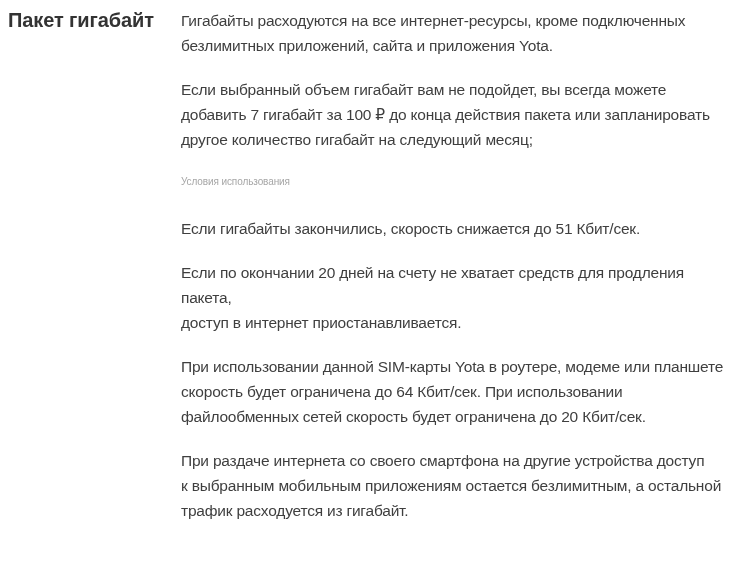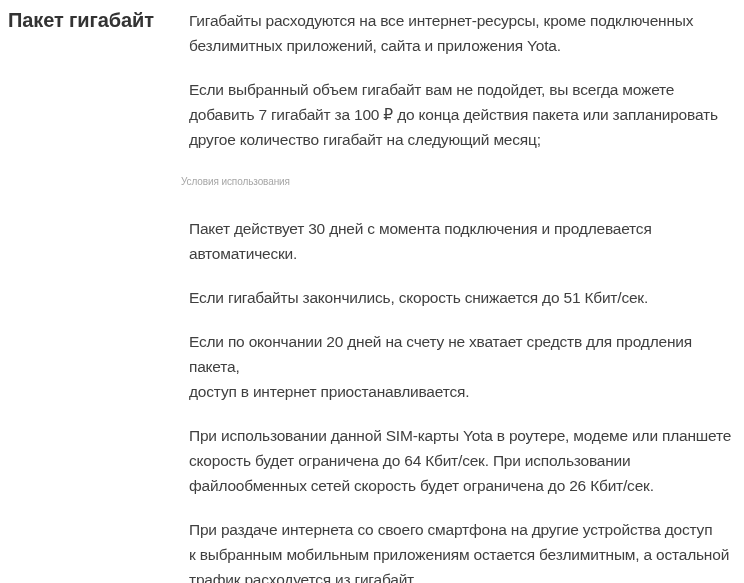--- a/index.html
+++ b/index.html
@@ -30,21 +30,21 @@
     letter-spacing: -0.1px;
   }
   .faq-answer {
     width: 555px;
     font-size: 15.5px;
     color: #3f3f3f;
     line-height: 25px;
     letter-spacing: -0.2px;
   }
   .faq-answer p {
-    margin: 0 0 19px 8px;
+    margin: 0 0 19px 0;
     white-space: pre-line;
   }
   .terms-subheading {
     font-size: 10px;
     font-weight: normal;
     color: #a6a6a6;
     line-height: 21px;
     margin: 14px 0 24px 0;
     letter-spacing: -0.1px;
   }
@@ -58,29 +58,27 @@
   <div class="faq-answer">
     <p>Гигабайты расходуются на все интернет-ресурсы, кроме подключенных
 безлимитных приложений, сайта и приложения Yota.</p>
 
     <p>Если выбранный объем гигабайт вам не подойдет, вы всегда можете
 добавить 7 гигабайт за 100 ₽ до конца действия пакета или запланировать
 другое количество гигабайт на следующий месяц;</p>
 
     <div class="terms-subheading">Условия использования</div>
 
-    <p>Пакет действует 30 дней с момента подключения и продлевается
-автоматически.</p>
 
     <p>Если гигабайты закончились, скорость снижается до 51 Кбит/сек.</p>
 
     <p>Если по окончании 20 дней на счету не хватает средств для продления пакета,
 доступ в интернет приостанавливается.</p>
 
     <p>При использовании данной SIM-карты Yota в роутере, модеме или планшете
 скорость будет ограничена до 64 Кбит/сек. При использовании
-файлообменных сетей скорость будет ограничена до 26 Кбит/сек.</p>
+файлообменных сетей скорость будет ограничена до 20 Кбит/сек.</p>
 
     <p>При раздаче интернета со своего смартфона на другие устройства доступ
 к выбранным мобильным приложениям остается безлимитным, а остальной
 трафик расходуется из гигабайт.</p>
   </div>
 </div>
 
 </body></html>

